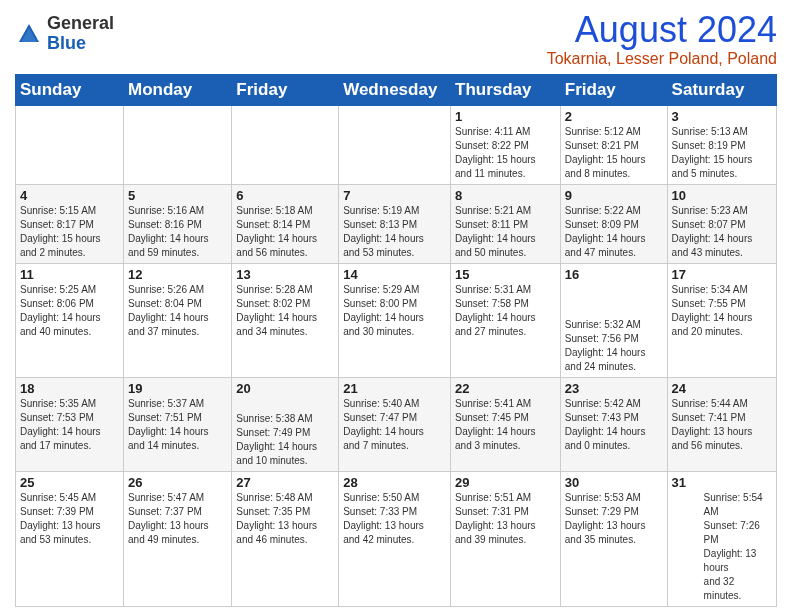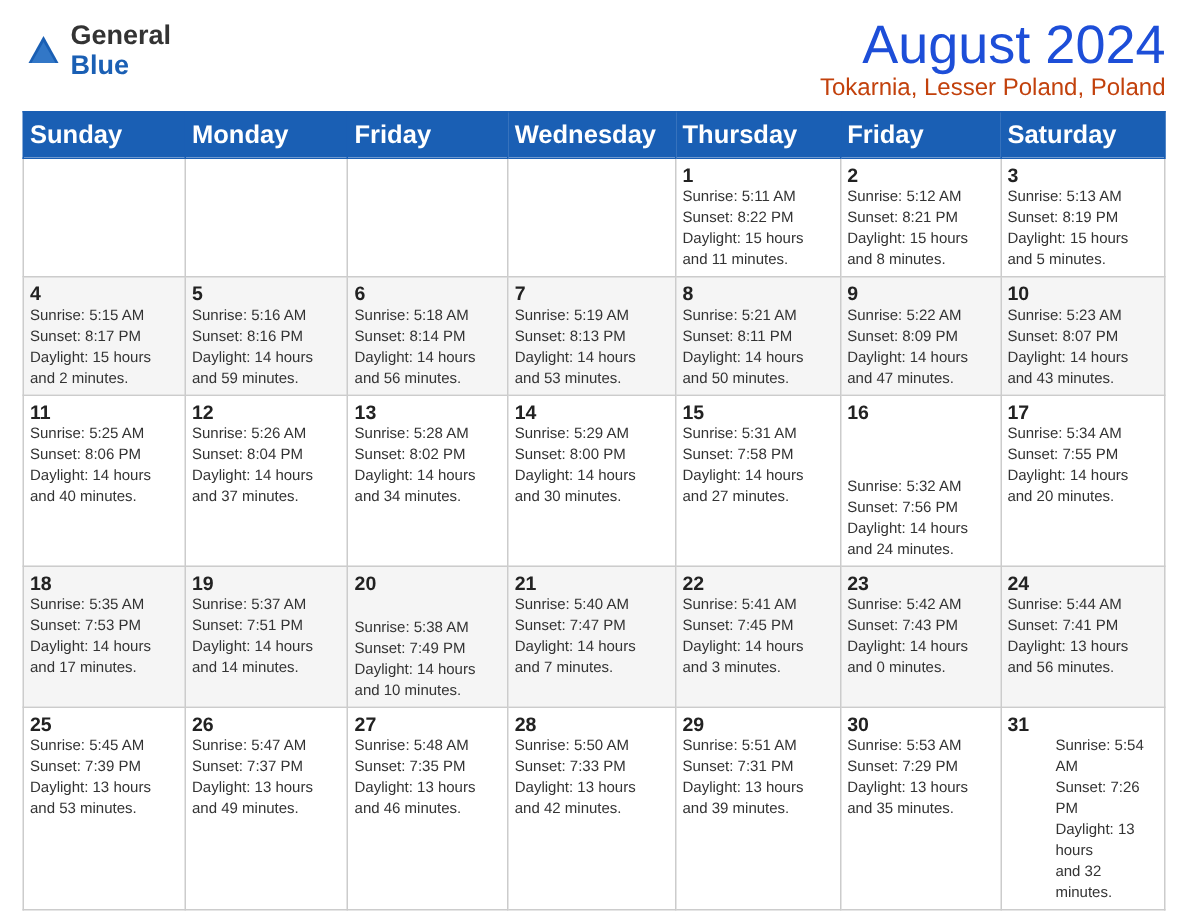--- a/index.html
+++ b/index.html
@@ -134,21 +134,21 @@
         </tr>
     </thead>
     <tbody id="calendar-body">
     <tr>
           <td class="empty-cell"></td>
           <td class="empty-cell"></td>
           <td class="empty-cell"></td>
           <td class="empty-cell"></td>
           <td>
             <span class="day-num">1</span>
-            <div class="day-info" style="white-space: pre-line;">Sunrise: 5:11 AM
+            <div class="day-info" style="white-space: pre-line;">Sunrise: 4:11 AM
 Sunset: 8:22 PM
 Daylight: 15 hours
 and 11 minutes.</div>
           </td>
           <td>
             <span class="day-num">2</span>
             <div class="day-info" style="white-space: pre-line;">Sunrise: 5:12 AM
 Sunset: 8:21 PM
 Daylight: 15 hours
 and 8 minutes.</div>

